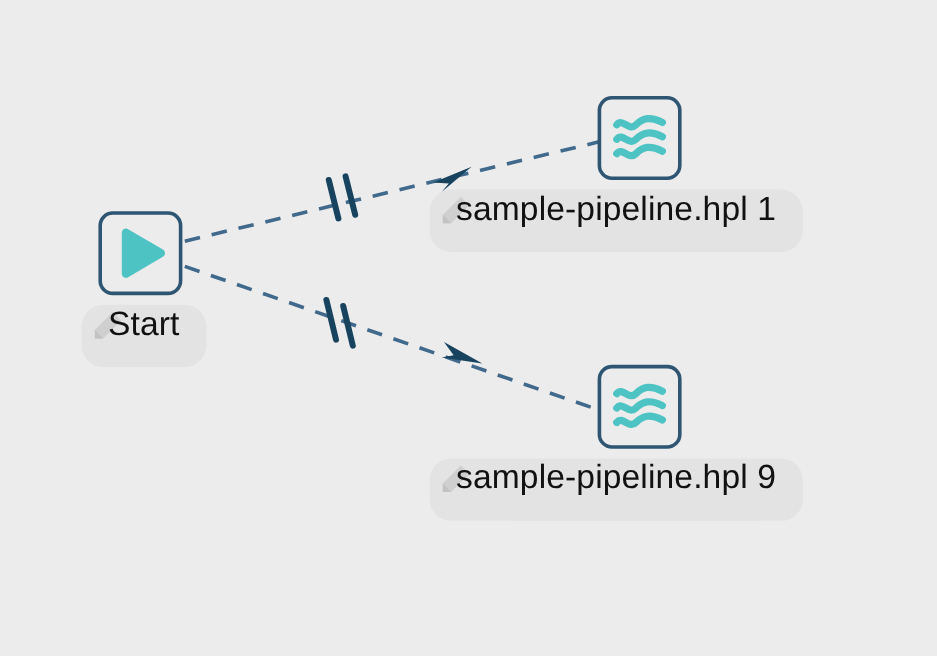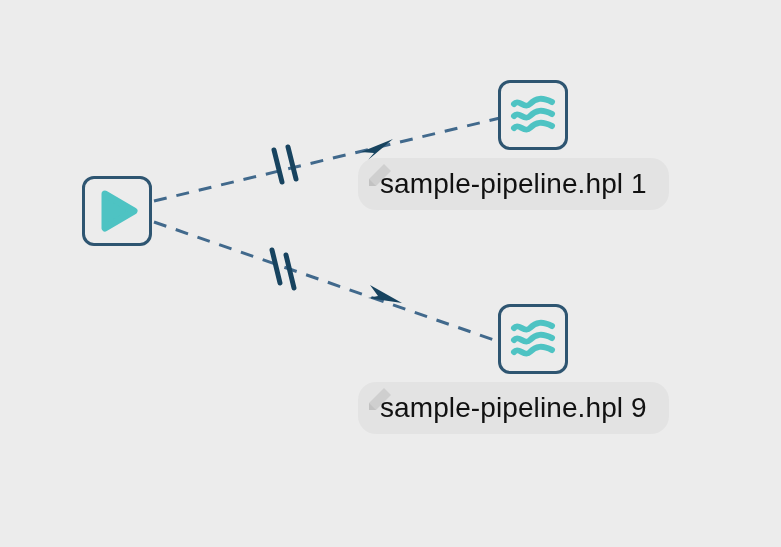--- a/index.html
+++ b/index.html
@@ -52,21 +52,21 @@
   }
 
   
   .name-pill {
     position: absolute;
     box-sizing: border-box;
     background: #e3e3e3;
     border-radius: 18px;
     height: 52px;
     display: flex;
-    align-items: center;
+    align-items: flex-start;
     padding: 0 22px;
     white-space: nowrap;
   }
 
   .name-pill .pill-text {
     font-size: 28px;
     color: #111111;
     font-family: "Liberation Sans", sans-serif;
     letter-spacing: 0.1px;
     position: relative;
@@ -124,20 +124,29 @@
   </svg>
 
   <div id="start-node" class="node-box">
     <span class="node-icon">
       <svg width="46" height="46" viewBox="0 0 46 46">
         <path d="M 11 6 L 40 23 L 11 40 Z" fill="#4ec3c3" stroke="#4ec3c3" stroke-width="7" stroke-linejoin="round" stroke-linecap="round"></path>
       </svg>
     </span>
   </div>
 
+  <div id="start-pill" class="name-pill">
+    <span class="edit-icon">
+      <svg width="26" height="26" viewBox="0 0 26 26">
+        <path d="M 17 2 L 24 9 L 9 24 L 2 24 L 2 17 Z" fill="#cfcfcf"></path>
+        <path d="M 2 17 L 9 24 L 2 24 Z" fill="#c2c2c2"></path>
+      </svg>
+    </span>
+    <span class="pill-text">Start</span>
+  </div>
 
   <div id="pipeline1-node" class="node-box">
     <span class="node-icon">
       <svg width="48" height="48" viewBox="0 0 48 48">
         <g fill="none" stroke="#4ec3c3" stroke-width="6" stroke-linecap="round" stroke-linejoin="round">
           <path d="M 5 13 C 10 7, 15 19, 21 13 C 27 7, 33 6, 43 11"></path>
           <path d="M 5 25 C 10 19, 15 31, 21 25 C 27 19, 33 18, 43 23"></path>
           <path d="M 5 37 C 10 31, 15 43, 21 37 C 27 31, 33 30, 43 35"></path>
         </g>
       </svg>

